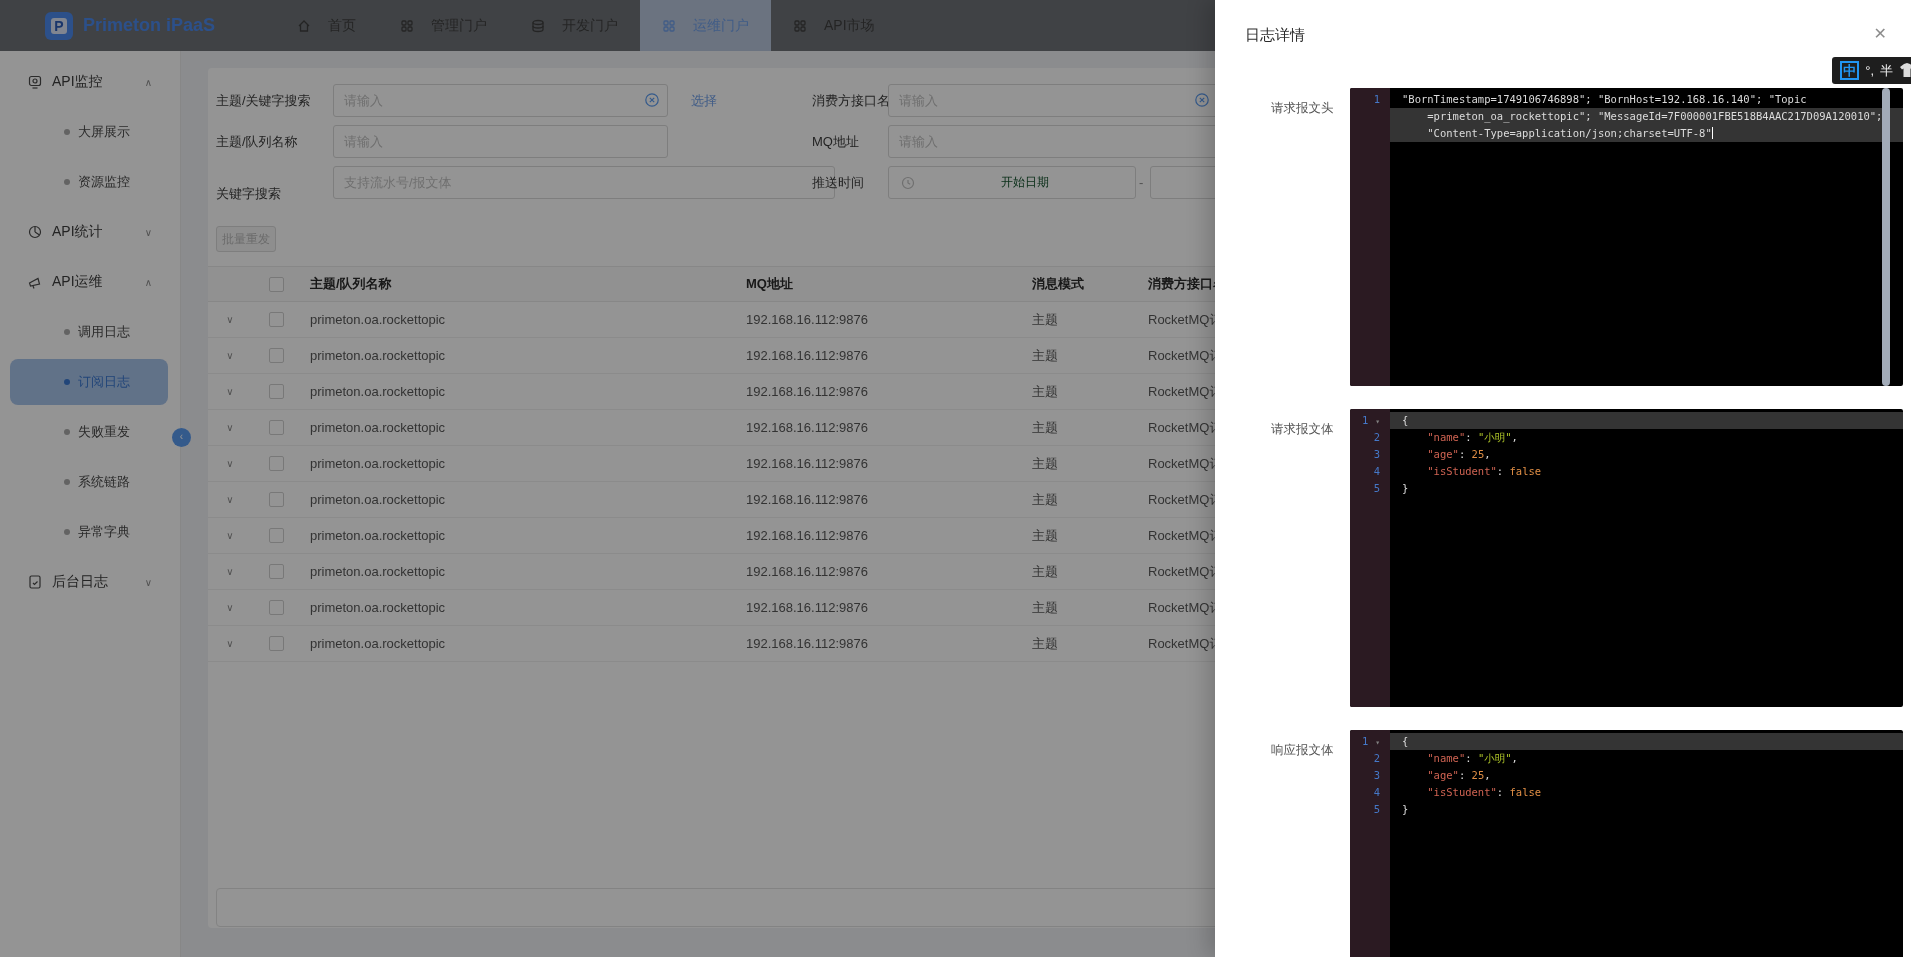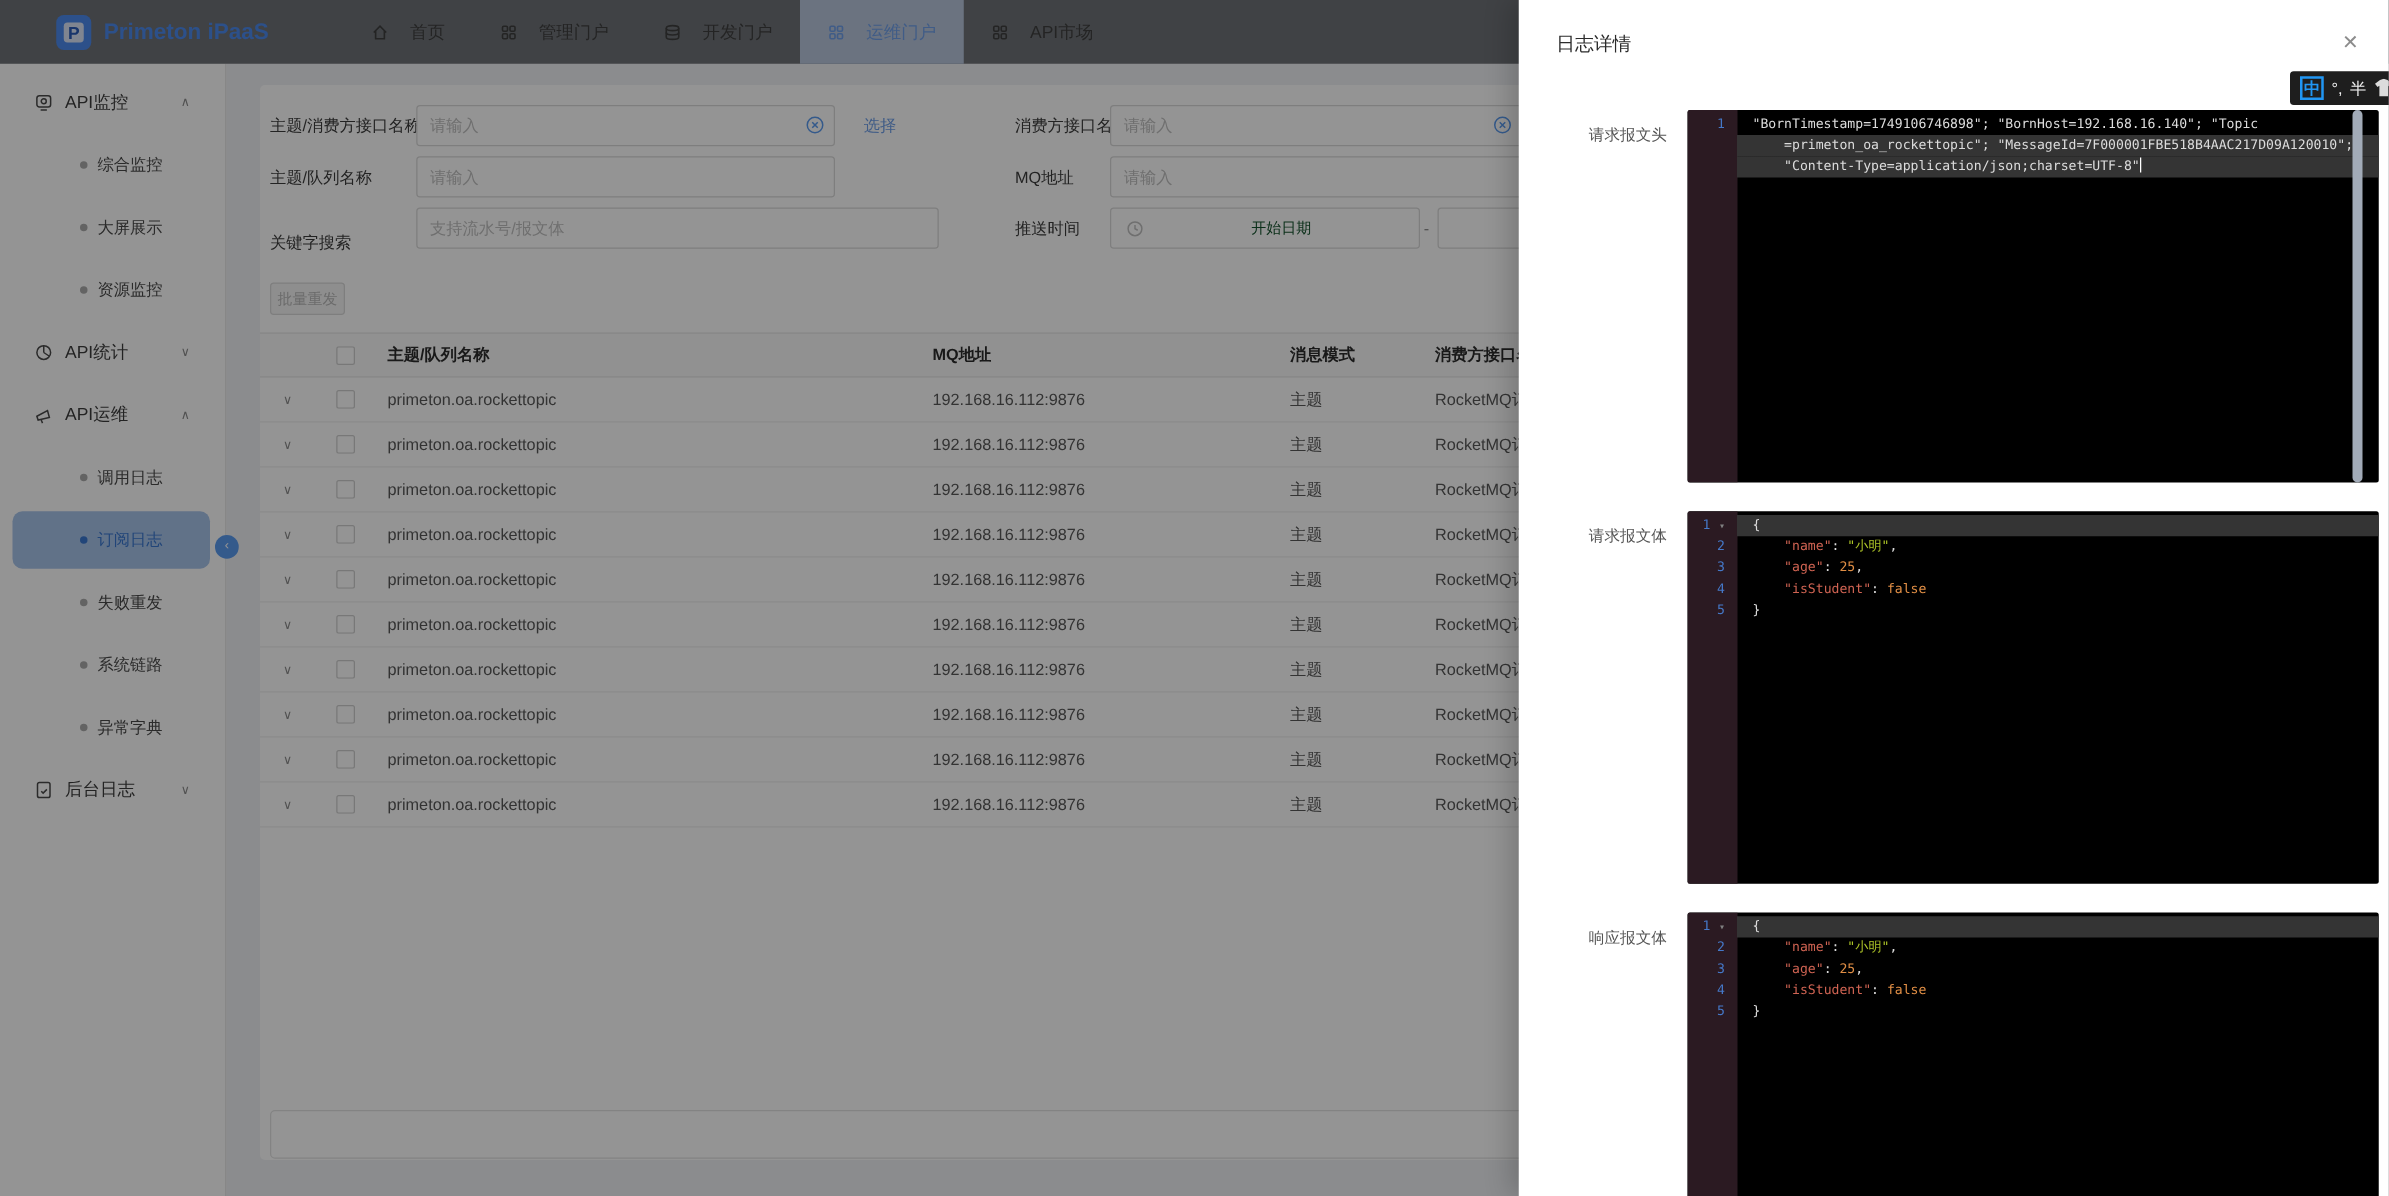--- a/index.html
+++ b/index.html
@@ -180,24 +180,20 @@
             <rect x="2.5" y="2.5" width="11" height="9" rx="2"></rect>
             <circle cx="8" cy="7" r="2"></circle>
             <path d="M5.5 14 h5"></path>
           </svg>
         </span>
       <span class="g-label">API监控</span>
       <span class="chev">∧</span>
     </div>
     <div class="side-sub">
       <span class="bullet"></span>
-      <span class="s-label">综合监控</span>
-    </div>
-    <div class="side-sub">
-      <span class="bullet"></span>
       <span class="s-label">大屏展示</span>
     </div>
     <div class="side-sub">
       <span class="bullet"></span>
       <span class="s-label">资源监控</span>
     </div>
     <div class="side-row">
       <span class="g-icon">
           <svg width="16" height="16" viewBox="0 0 16 16" fill="none" stroke="#4a4a4a" stroke-width="1.2">
             <circle cx="8" cy="8" r="5.5"></circle>
@@ -246,21 +242,21 @@
           </svg>
         </span>
       <span class="g-label">后台日志</span>
       <span class="chev">∨</span>
     </div>
   </div>
   <div class="collapse-handle">‹</div>
 
   <div class="main-card">
 
-    <span class="f-label" style="left:8px; top:16px;">主题/消费方接口名称</span>
+    <span class="f-label" style="left:8px; top:16px;">主题/关键字搜索</span>
     <input class="f-input" style="left: 125px; top: 16px; width: 335px;" placeholder="请输入">
     <span class="clear-ico" style="left:436px; top:24px;">
         <svg width="16" height="16" viewBox="0 0 16 16" fill="none" stroke="#5b9bf0" stroke-width="1.2">
           <circle cx="8" cy="8" r="6.2"></circle>
           <path d="M5.8 5.8 l4.4 4.4 M10.2 5.8 l-4.4 4.4"></path>
         </svg>
       </span>
     <span class="link" style="left:483px; top:16px;">选择</span>
 
     <span class="f-label" style="left:604px; top:16px;">消费方接口名称</span>
@@ -272,21 +268,21 @@
         </svg>
       </span>
 
     <span class="f-label" style="left:8px; top:57px;">主题/队列名称</span>
     <input class="f-input" style="left: 125px; top: 57px; width: 335px;" placeholder="请输入">
 
     <span class="f-label" style="left:604px; top:57px;">MQ地址</span>
     <input class="f-input" style="left: 680px; top: 57px; width: 330px;" placeholder="请输入">
 
     <span class="f-label" style="left:8px; top:109px;">关键字搜索</span>
-    <input class="f-input" style="left: 125px; top: 98px; width: 418px;" placeholder="支持流水号/报文体">
+    <input class="f-input" style="left: 125px; top: 98px; width: 502px;" placeholder="支持流水号/报文体">
 
     <span class="f-label" style="left:604px; top:98px;">推送时间</span>
     <div class="date-box" style="left:680px; top:98px; width:248px;">
       <span style="margin-left:12px;">
           <svg width="14" height="14" viewBox="0 0 14 14" fill="none" stroke="#c0c0c0" stroke-width="1.2">
             <circle cx="7" cy="7" r="5.5"></circle>
             <path d="M7 4 V7 L9.2 8.2"></path>
           </svg>
         </span>
       <span class="ph">开始日期</span>

